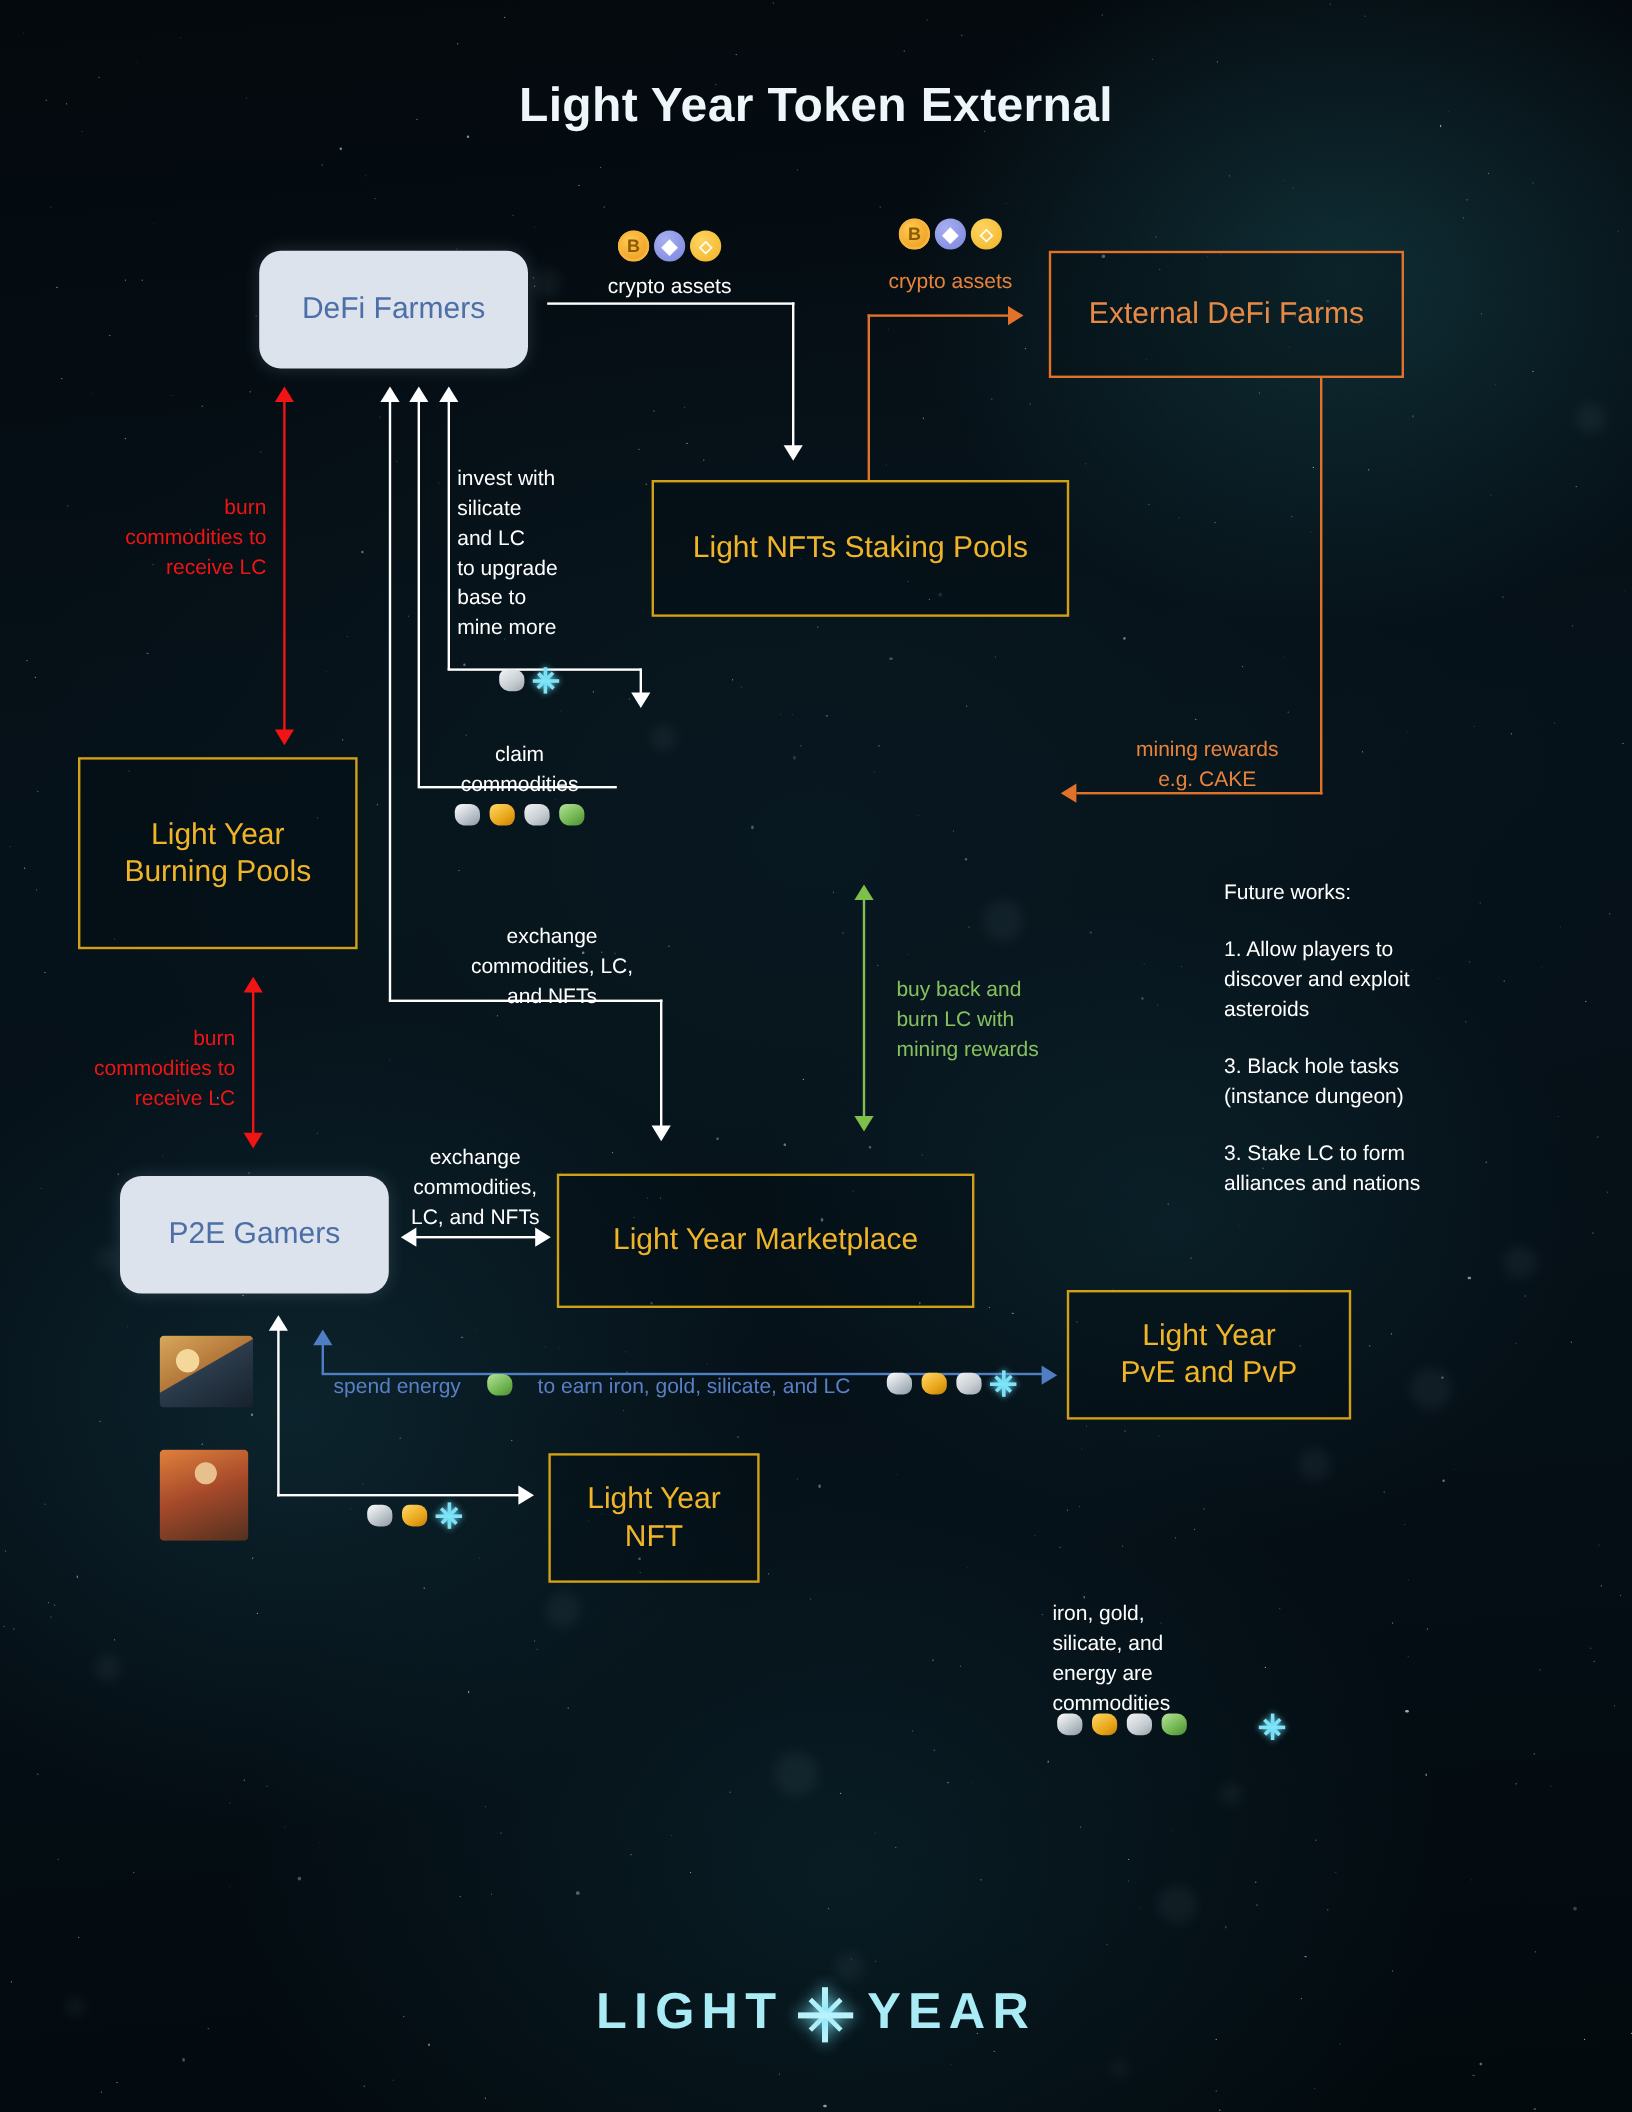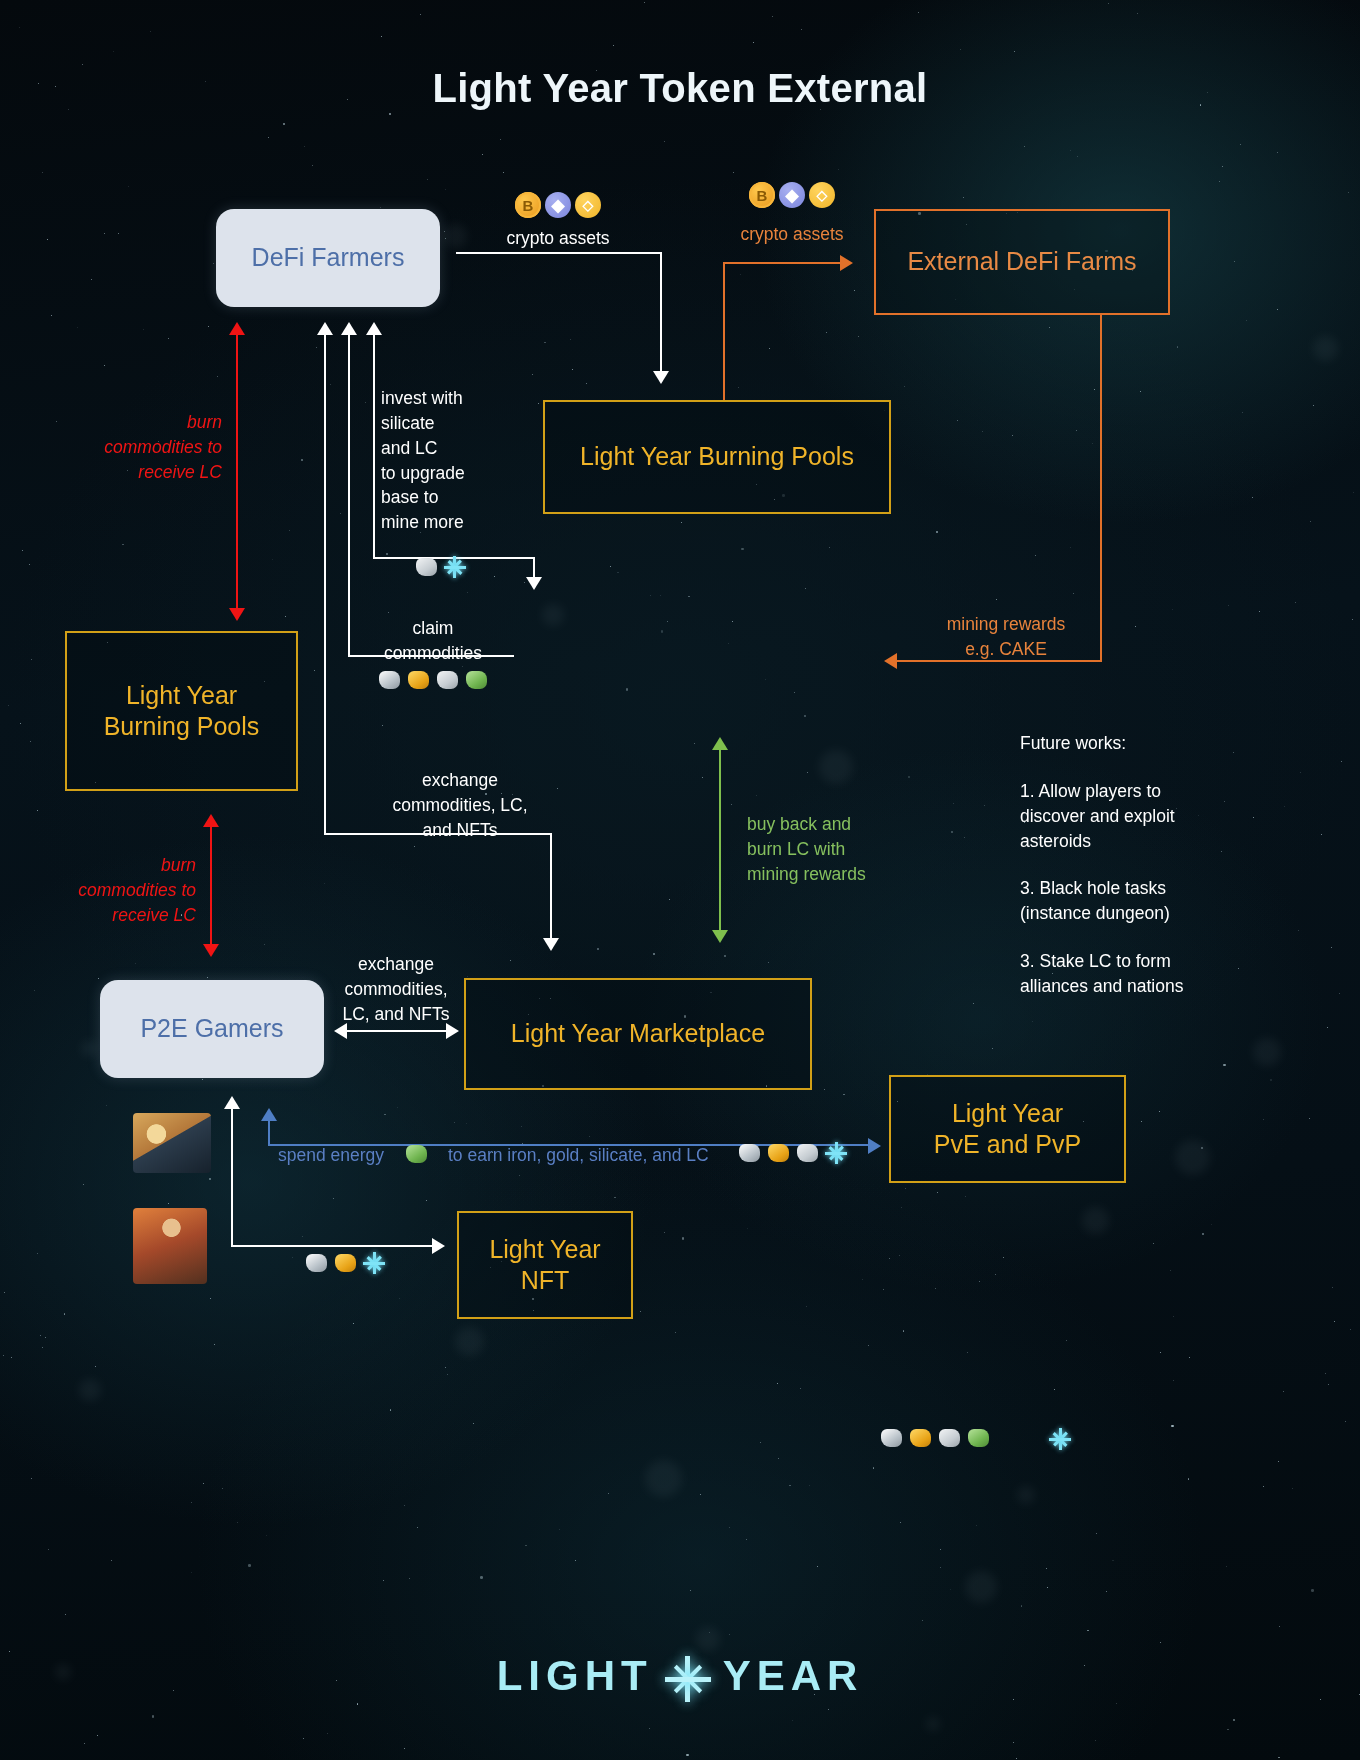--- a/index.html
+++ b/index.html
@@ -25,21 +25,21 @@
 
   
   .node { position: absolute; display:flex; align-items:center; justify-content:center;
           text-align:center; line-height:1.25; }
   .node.gold { border:2px solid #d2a017; color:#f0b429; font-size:25px; background:rgba(4,12,17,.35); }
   .node.orange { border:2px solid #e2712a; color:#e88a45; font-size:25px; background:rgba(4,12,17,.30); }
   .node.soft { background:#dde3ec; border-radius:18px; color:#4d6fa8; font-size:25px;
                box-shadow:0 0 14px rgba(180,200,230,.18); }
 
   .lbl { position:absolute; font-size:17.5px; line-height:1.42; color:#f2f5f7; }
-  .lbl.red { color:#f01414;font-style:italic; }
+  .lbl.red { color:#f01414; }
   .lbl.orange { color:#e8833c; }
   .lbl.green { color:#86c05e; }
   .lbl.blue { color:#5a7fc4; }
   .lbl.white { color:#ffffff; }
   .c { text-align:center; }
   .r { text-align:right; }
 
   h1.title { position:absolute; left:0; right:0; top:66px; text-align:center;
              color:#eef6fa; font-size:40px; font-weight:bold; letter-spacing:.3px; }
 
@@ -556,21 +556,21 @@
 
   <div class="node soft" style="left:216px; top:209px; width:224px; height:98px;">
     <span>DeFi Farmers</span>
   </div>
 
   <div class="node orange" style="left:874px; top:209px; width:296px; height:106px;">
     <span>External DeFi Farms</span>
   </div>
 
   <div class="node gold" style="left:543px; top:400px; width:348px; height:114px;">
-    <span>Light Year Burning Pools</span>
+    <span>Light NFTs Staking Pools</span>
   </div>
 
 
   <div class="node gold" style="left:65px; top:631px; width:233px; height:160px; flex-direction:column;">
     <span>Light Year</span>
     <span>Burning Pools</span>
   </div>
 
   <div class="node soft" style="left:100px; top:980px; width:224px; height:98px;">
     <span>P2E Gamers</span>
@@ -705,20 +705,21 @@
   <div class="ah right" style="left:432px; top:1238px;"></div>
   <div style="position:absolute; left:247px; top:1252px; width:196px; text-align:center;">
     <span class="cm iron"></span><span class="cm gold"></span><span class="lc"><i></i><u></u></span>
   </div>
 
   <div class="lbl white" style="left:1020px; top:731px; width:210px;">Future works:</div>
   <div class="lbl white" style="left:1020px; top:779px; width:190px;">1. Allow players to discover and exploit asteroids</div>
   <div class="lbl white" style="left:1020px; top:876px; width:190px;">3. Black hole tasks (instance dungeon)</div>
   <div class="lbl white" style="left:1020px; top:949px; width:196px;">3. Stake LC to form alliances and nations</div>
 
+  <div class="lbl white" style="left:877px; top:1332px; width:122px;">iron, gold, silicate, and energy are commodities</div>
   <div style="position:absolute; left:877px; top:1428px; width:130px;">
     <span class="cm iron"></span><span class="cm gold"></span><span class="cm silicate"></span><span class="cm energy"></span>
   </div>
 
   <div style="position:absolute; left:1046px; top:1428px;">
     <span class="lc"><i></i><u></u></span>
   </div>
 
   <div id="logo">
     <span>LIGHT</span><span class="burst"><i></i><u></u></span><span>YEAR</span>

